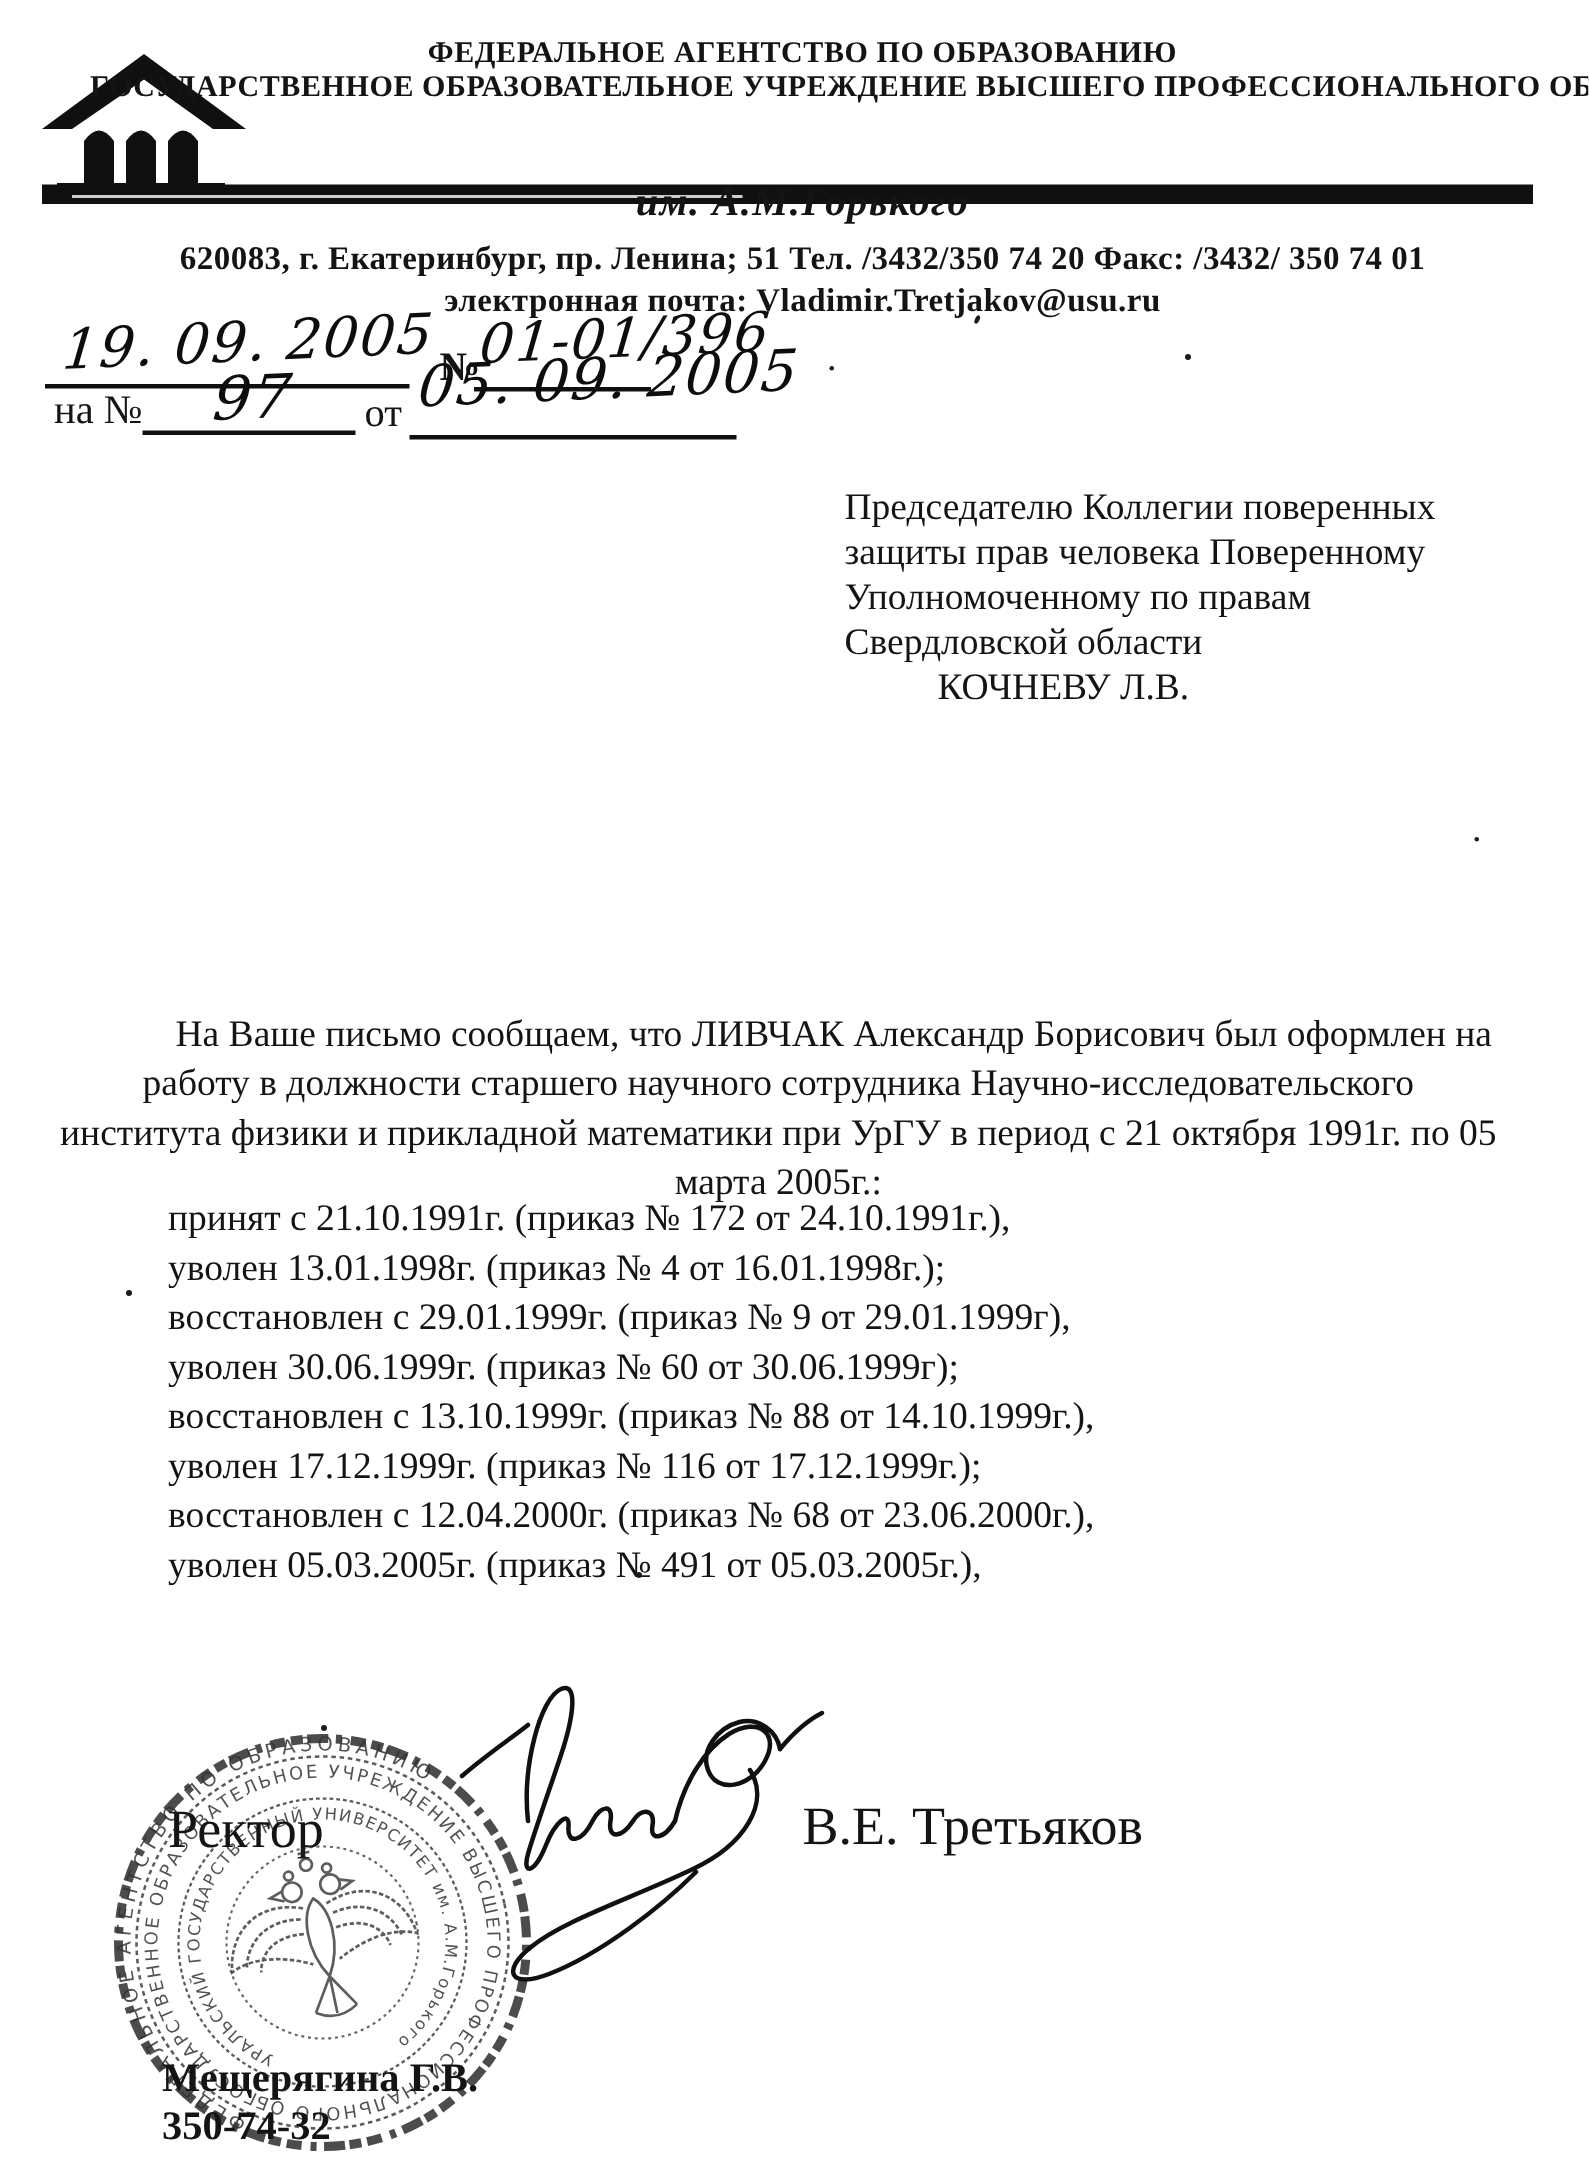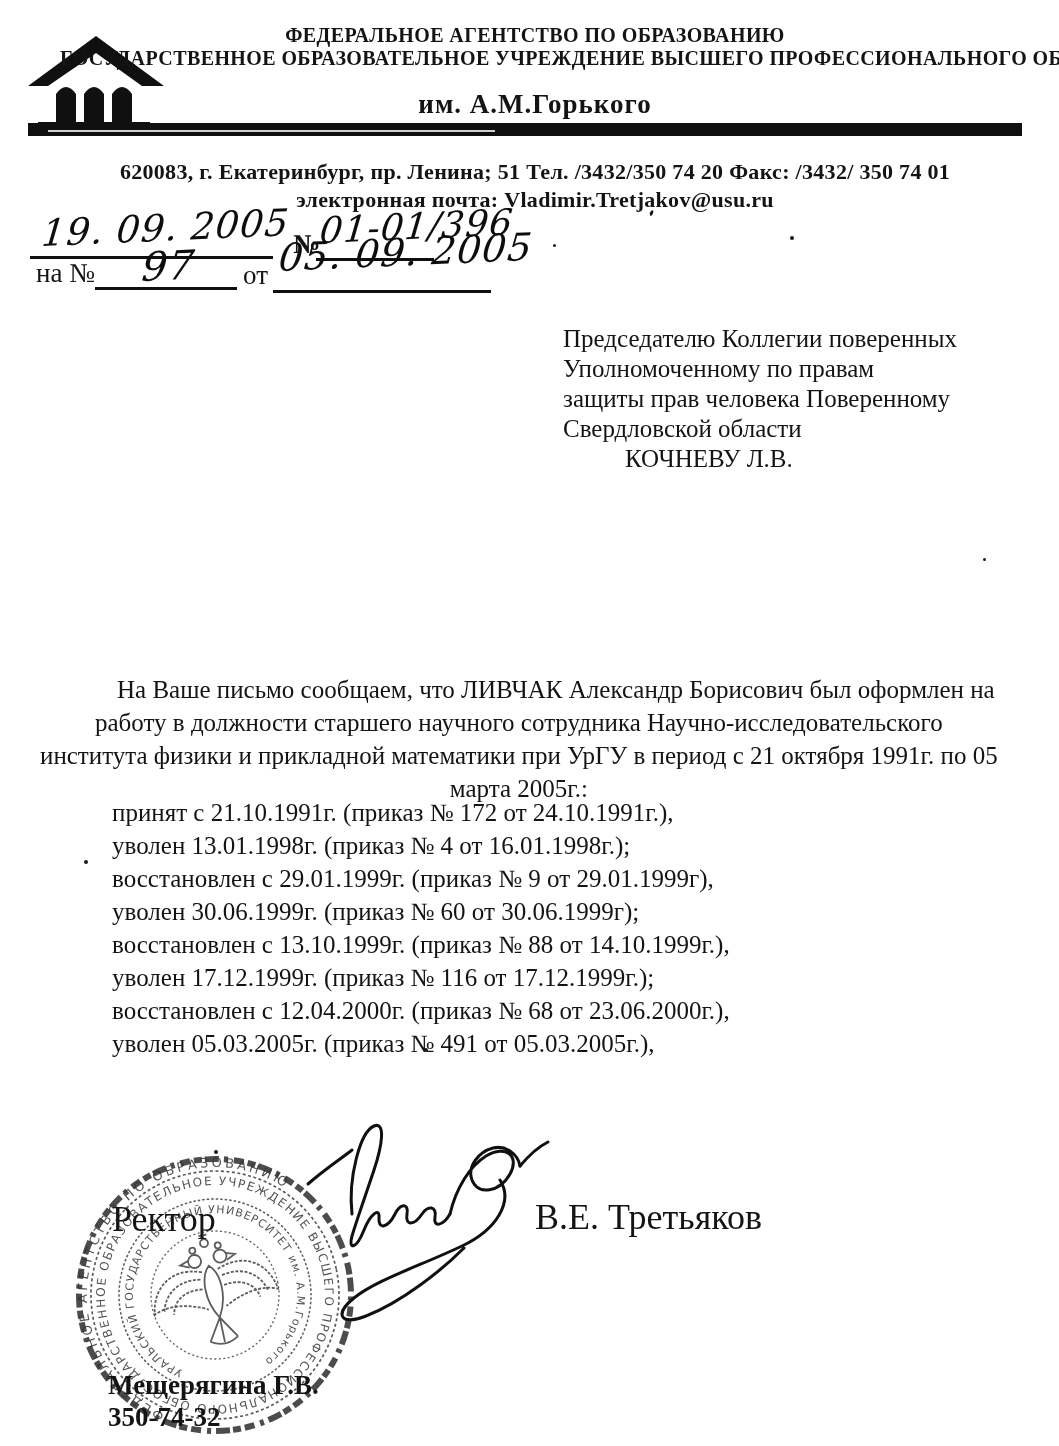--- a/index.html
+++ b/index.html
@@ -45,21 +45,21 @@
     <g fill="#101010">
       <path d="M30,58 q10,-14 20,0 l0,38 l-20,0 Z"></path>
       <path d="M58,58 q10,-14 20,0 l0,38 l-20,0 Z"></path>
       <path d="M86,58 q10,-14 20,0 l0,38 l-20,0 Z"></path>
       <rect x="12" y="86" width="112" height="12"></rect>
     </g>
   </svg>
 
   <div class="abs ctr hdr-small z2" style="top:24px;">ФЕДЕРАЛЬНОЕ АГЕНТСТВО ПО ОБРАЗОВАНИЮ</div>
   <div class="abs ctr hdr-small z2" style="top:47px;">ГОСУДАРСТВЕННОЕ ОБРАЗОВАТЕЛЬНОЕ УЧРЕЖДЕНИЕ ВЫСШЕГО ПРОФЕССИОНАЛЬНОГО ОБРАЗОВАНИЯ</div>
-  <div class="abs ctr uni-sub z2" style="top:89px;">им. А.М.Горького</div>
+  <div class="abs ctr uni-sub z2" style="top:119px;font-style:italic;">им. А.М.Горького</div>
 
   <div class="abs rule" style="left:28px;top:123px;width:994px;height:13px;">
     <div class="rule-inner"></div>
   </div>
 
   <div class="abs ctr addr z2" style="top:159px;">620083, г. Екатеринбург, пр. Ленина; 51   Тел. /3432/350 74 20  Факс: /3432/ 350 74 01</div>
   <div class="abs ctr addr z2" style="top:187px;">электронная почта: Vladimir.Tretjakov@usu.ru</div>
 
   <div class="abs hw z2" style="left:40px;top:212px;font-size:37px;">19. 09. 2005</div>
   <div class="abs uline" style="left:30px;top:256px;width:243px;"></div>
@@ -70,22 +70,22 @@
 
   <div class="abs ref-label z2" style="left:36px;top:258px;">на №</div>
   <div class="abs uline" style="left:95px;top:287px;width:142px;"></div>
   <div class="abs hw z2" style="left:140px;top:244px;font-size:40px;">97</div>
   <div class="abs ref-label z2" style="left:243px;top:260px;">от</div>
   <div class="abs uline" style="left:273px;top:290px;width:218px;"></div>
   <div class="abs hw z2" style="left:277px;top:236px;font-size:38px;">05. 09. 2005</div>
 
   <div class="abs recipient z2">
     <div>Председателю Коллегии поверенных</div>
+    <div>защиты прав человека Поверенному</div>
     <div>Уполномоченному по правам</div>
-    <div>защиты прав человека Поверенному</div>
     <div>Свердловской области</div>
     <div class="recip-name">КОЧНЕВУ Л.В.</div>
   </div>
 
   <div class="abs z2" style="left:40px;top:676px;text-align:center;">
     <div class="bodyline indent">На Ваше письмо сообщаем, что ЛИВЧАК Александр Борисович был оформлен  на</div>
     <div class="bodyline">работу в  должности старшего научного сотрудника Научно-исследовательского</div>
     <div class="bodyline">института физики и прикладной математики  при УрГУ в период с 21 октября 1991г. по 05</div>
     <div class="bodyline">марта 2005г.:</div>
   </div>

